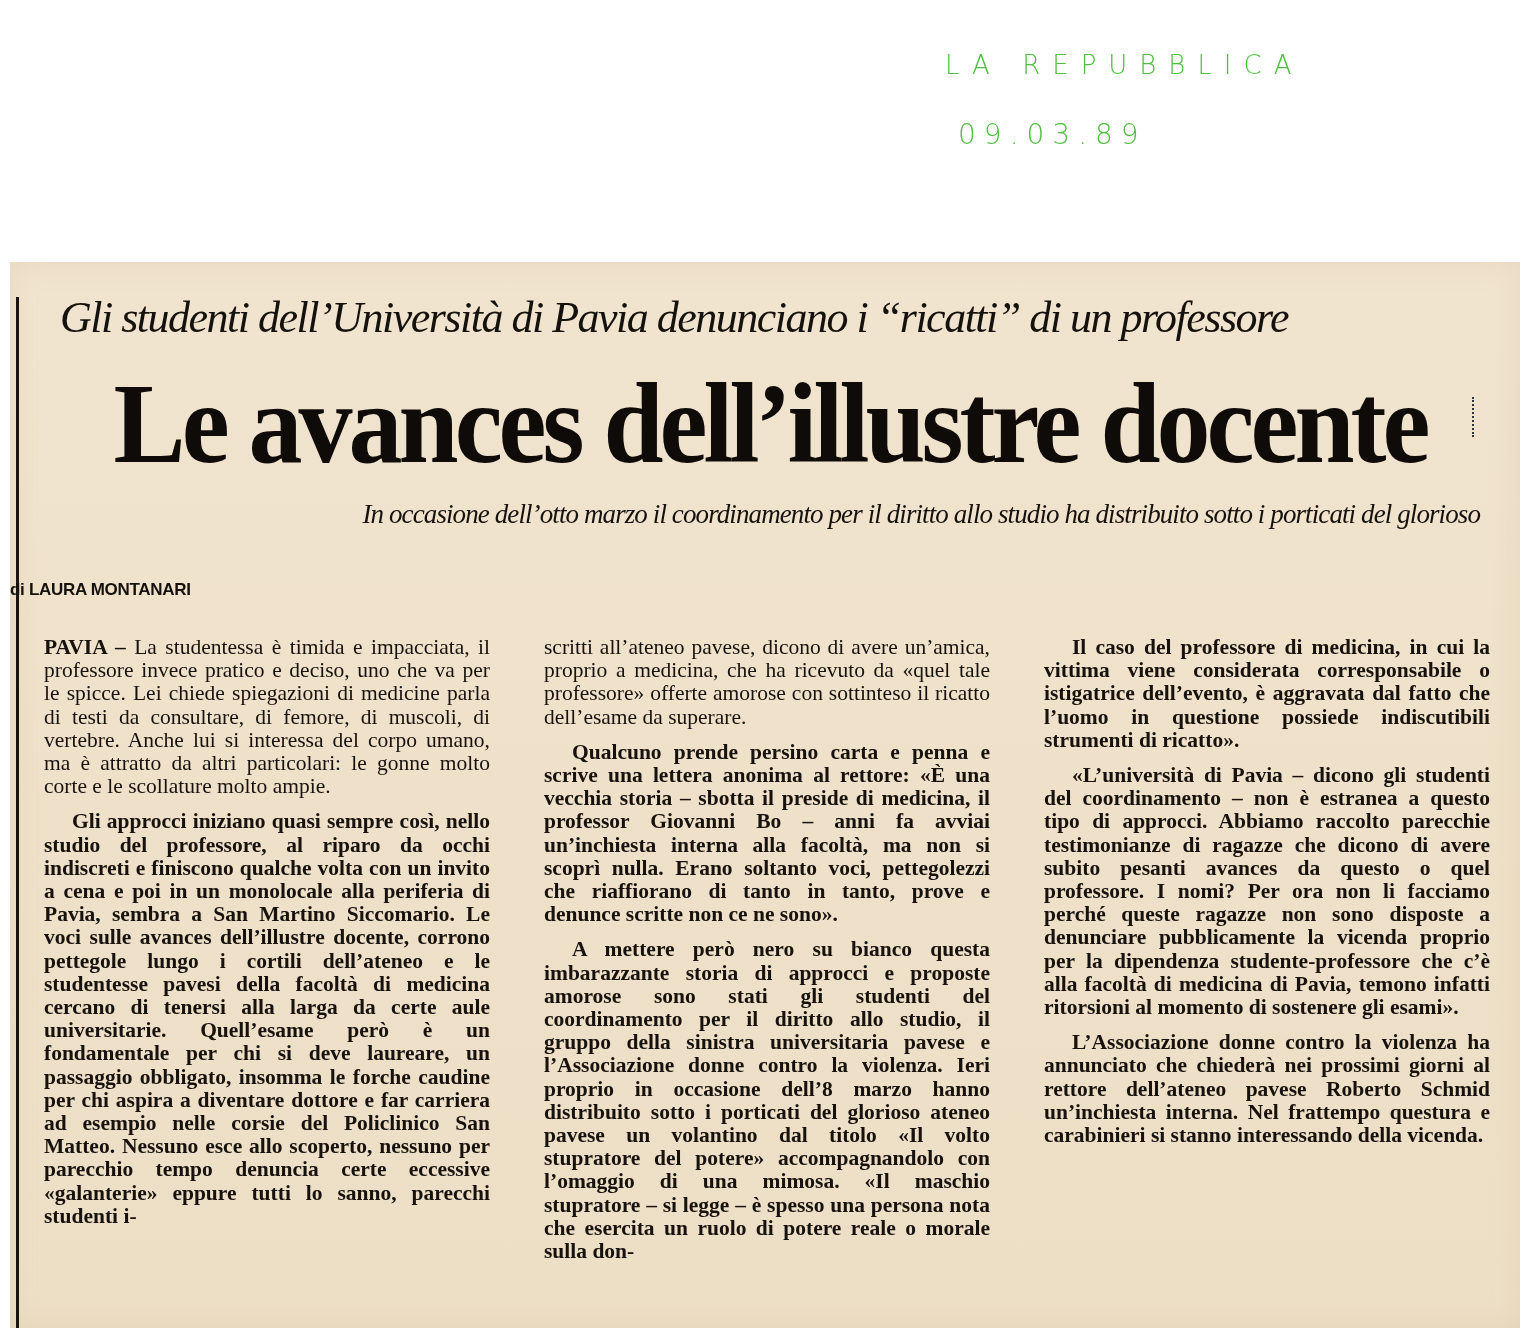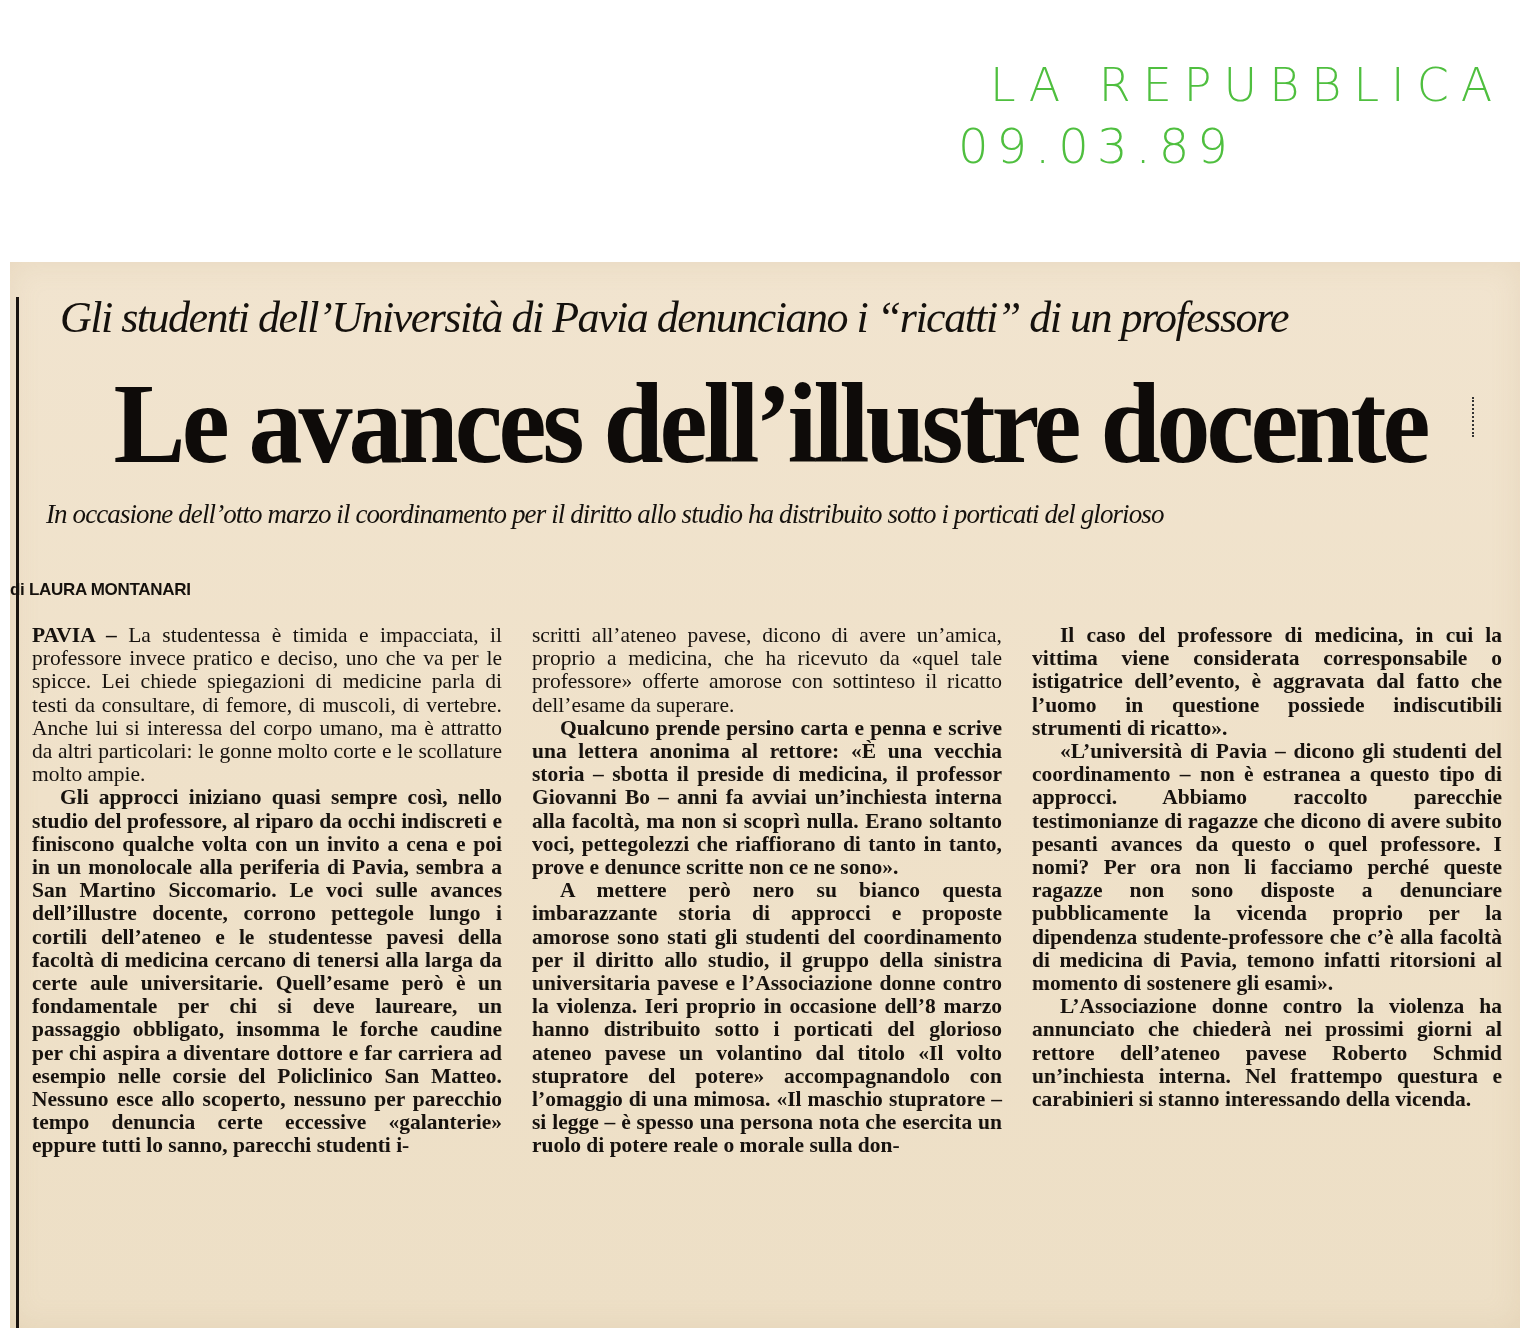--- a/index.html
+++ b/index.html
@@ -5,22 +5,22 @@
     html, body { margin: 0; padding: 0; background: #ffffff; }
     body { width: 1533px; height: 1340px; position: relative; overflow: hidden; }
 
     .annotation {
       position: absolute;
       color: #4fbf3f;
       font-family: "DejaVu Sans", sans-serif;
       font-weight: 300;
       letter-spacing: 10px;
     }
-    .annot-source { left: 945px; top: 58px; font-size: 46px; letter-spacing: 12px; margin-left: 45px; }
-    .annot-date { left: 958px; top: 118px; font-size: 48px; letter-spacing: 8px; }
+    .annot-source { left: 945px; top: 50px; font-size: 26px; letter-spacing: 12px; }
+    .annot-date { left: 958px; top: 118px; font-size: 28px; letter-spacing: 8px; }
 
     .clipping {
       position: absolute;
       left: 10px; top: 262px;
       width: 1510px; height: 1066px;
       background: linear-gradient(180deg, #f1e4cf 0%, #efe1c9 50%, #eddfc6 100%);
       box-shadow: inset 0 0 30px rgba(180,150,100,0.15);
     }
     .left-rule {
       position: absolute;
@@ -62,23 +62,23 @@
       white-space: nowrap;
       transform: scaleY(1.05);
     }
     .tick-mark {
       position: absolute; left: 1462px; top: 135px;
       width: 2px; height: 40px;
       border-left: 2px dotted #333;
     }
     .summary {
       position: absolute;
-      left: 36px; top: 235px;
+      left: 30px; top: 235px;
       width: 1440px;
-      text-align: left;
+      text-align: right;
       font-family: "Liberation Serif", serif;
       font-style: italic;
       font-size: 27px;
       line-height: 34px;
       letter-spacing: -0.9px;
       color: #15110d;
     }
     .summary div { white-space: nowrap; }
     .byline {
       position: absolute;
@@ -101,21 +101,21 @@
     }
     .col {
       width: 470px;
       font-family: "Liberation Serif", serif;
       font-size: 21.5px;
       line-height: 23.2px;
       color: #17120e;
       text-align: justify;
       hyphens: manual;
     }
-    .col p { margin: 0; }
+    .col p { margin: 12px; }
     .col p.indent { text-indent: 28px; font-weight: bold; }
     .dateline { font-weight: bold; }
   </style>
 </head>
 <body>
 
 <div class="annotation annot-source">LA REPUBBLICA</div>
 <div class="annotation annot-date">09.03.89</div>
 
 <div class="clipping">

